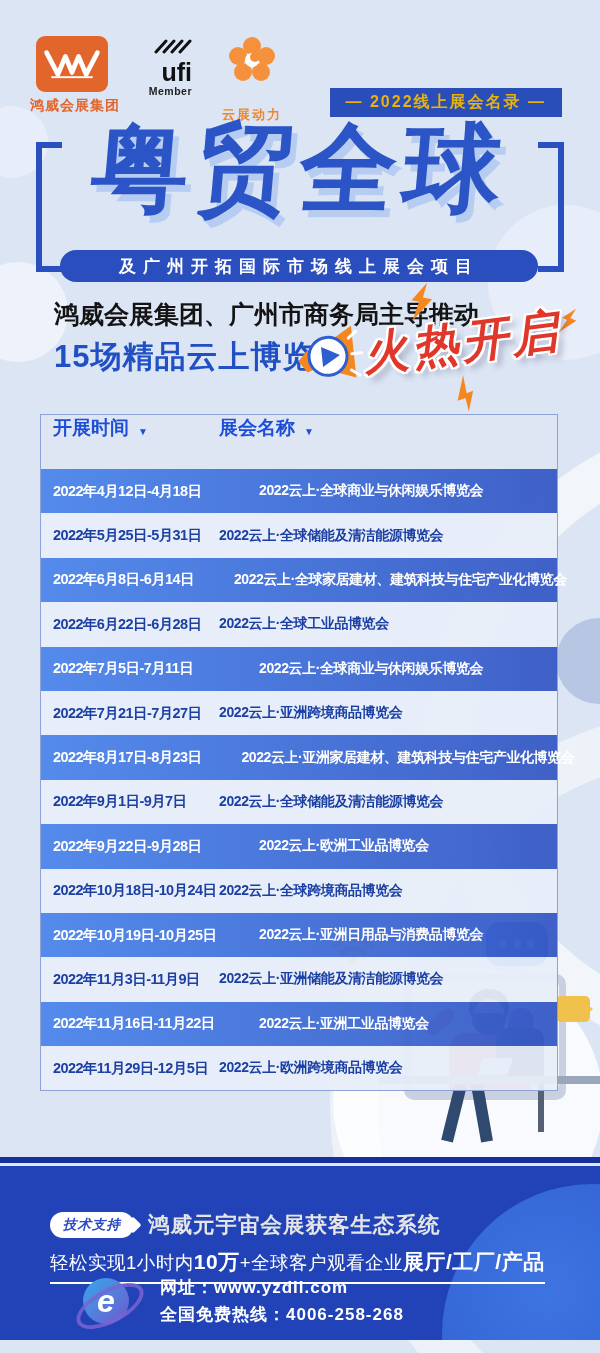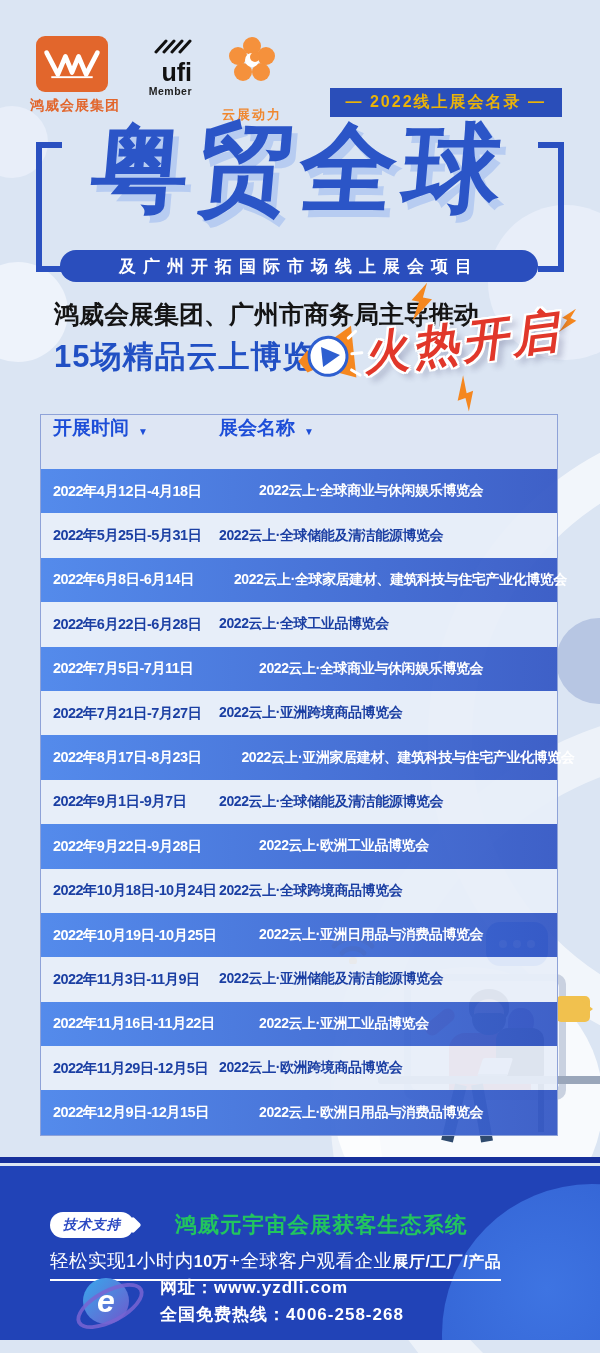--- a/index.html
+++ b/index.html
@@ -95,25 +95,25 @@
   .footbar{position:absolute;left:0;top:1157px;width:600px;height:6px;background:#16309b;z-index:4;}
   .footgap{position:absolute;left:0;top:1163px;width:600px;height:3px;background:#dde6f3;z-index:4;}
   .footer{position:absolute;left:0;top:1166px;width:600px;height:174px;background:#2143b7;overflow:hidden;z-index:4;}
   .fcircle{position:absolute;left:442px;top:18px;width:300px;height:300px;border-radius:50%;
     background:radial-gradient(circle at 35% 35%,#3e74e2,#2a55c8);}
   .frow1{position:absolute;left:50px;top:44px;display:flex;align-items:center;gap:14px;}
   .support{position:relative;background:#fff;color:#2b49c2;font-weight:900;font-style:italic;
     font-size:13.5px;padding:4px 13px;border-radius:14px;letter-spacing:1px;}
   .support::after{content:"";position:absolute;right:-5px;top:50%;width:12px;height:12px;background:#fff;
     transform:translateY(-50%) rotate(45deg);border-radius:2px;}
-  .systitle{color:#22c55e;font-weight:900;font-size:21.5px;letter-spacing:1px;white-space:nowrap;margin-left:27px;}
+  .systitle{color:#e5e5e5;font-weight:900;font-size:21.5px;letter-spacing:1px;white-space:nowrap;}
   .frow2{position:absolute;left:50px;top:82px;white-space:nowrap;}
   .benefit{display:inline-block;border-bottom:2px solid #fff;padding-bottom:6px;
     color:#fff;font-size:18.5px;letter-spacing:.5px;}
-  .benefit .bd{font-weight:900;font-size:16px;}
+  .benefit .bd{font-weight:900;font-size:21px;}
   .contact{position:absolute;left:80px;top:108px;display:flex;align-items:center;gap:28px;}
   .eicon{position:relative;width:52px;height:52px;}
   .eball{position:absolute;left:3px;top:3px;width:46px;height:46px;border-radius:50%;
     background:linear-gradient(135deg,#38a8ec,#6f58cc);display:flex;align-items:center;justify-content:center;
     color:#fff;font-weight:bold;font-style:italic;font-size:32px;line-height:1;}
   .eorbit{position:absolute;left:-7px;top:14px;width:66px;height:26px;border:4px solid rgba(120,100,210,.85);
     border-radius:50%;transform:rotate(-28deg);}
   .ctext{color:#fff;font-weight:bold;font-size:17px;letter-spacing:1px;line-height:27px;white-space:nowrap;}
 </style>
 </head>
@@ -317,24 +317,20 @@
     <div class="row blue">
       <div class="cdate">2022年11月16日-11月22日</div>
       <div class="cname">2022云上·亚洲工业品博览会</div>
     </div>
 
     <div class="row light">
       <div class="cdate">2022年11月29日-12月5日</div>
       <div class="cname">2022云上·欧洲跨境商品博览会</div>
     </div>
 
-    <div class="row blue">
-      <div class="cdate">2022年12月9日-12月15日</div>
-      <div class="cname">2022云上·欧洲日用品与消费品博览会</div>
-    </div>
   </div>
   </div>
 
   <div class="footbar"></div>
   <div class="footgap"></div>
   <div class="footer">
     <div class="fcircle"></div>
     <div class="frow1">
       <span class="support">技术支持</span>
       <span class="systitle">鸿威元宇宙会展获客生态系统</span>

